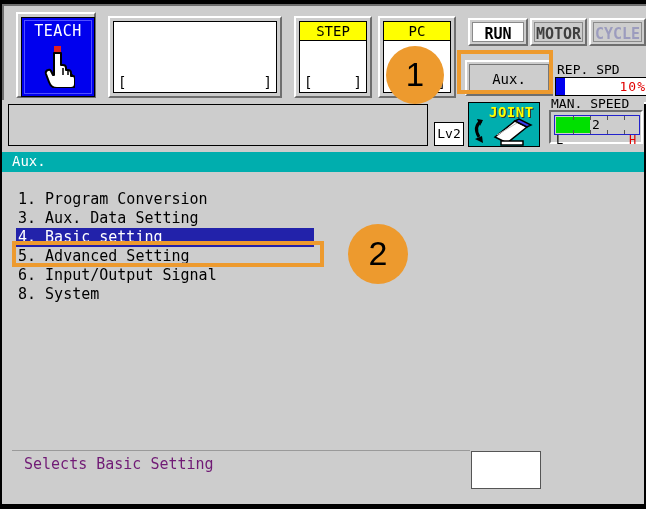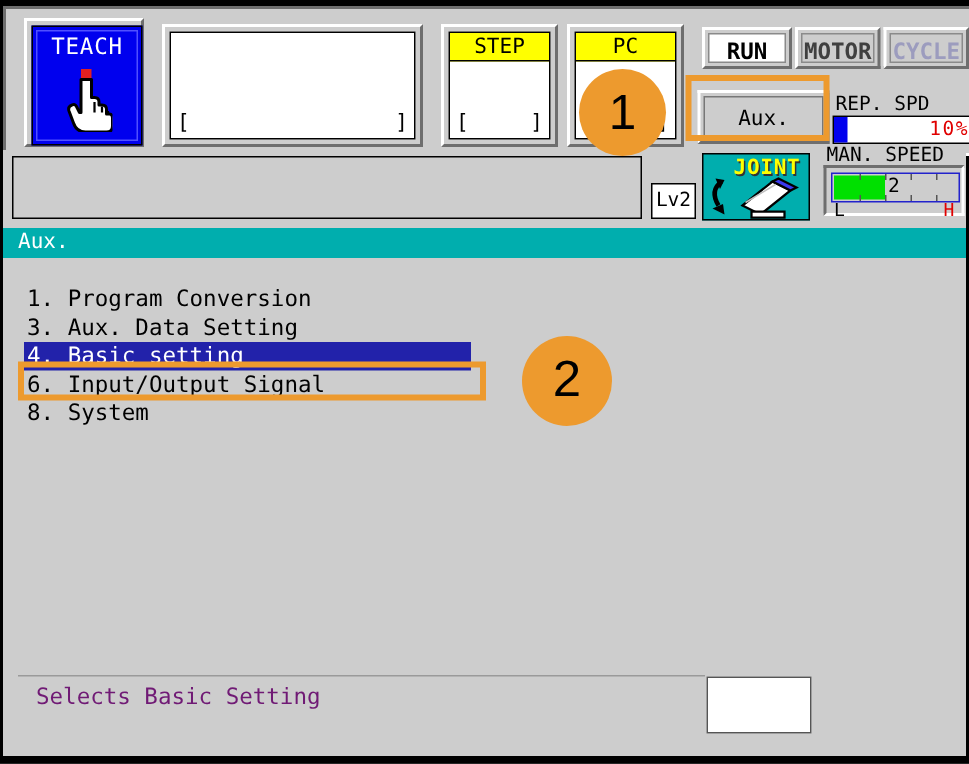--- a/index.html
+++ b/index.html
@@ -480,20 +480,21 @@
 
   <div id="main">
     <div id="title-bar">
       <div id="title-text">Aux.</div>
     </div>
 
     <div id="menu">
       <div class="menu-item">1. Program Conversion</div>
       <div class="menu-item">3. Aux. Data Setting</div>
       <div class="menu-item selected">4. Basic setting</div>
+      <div class="menu-item">5. Advanced Setting</div>
       <div class="menu-item">6. Input/Output Signal</div>
       <div class="menu-item">8. System</div>
     </div>
   </div>
 
   <div id="bottom">
     <div id="bottom-sep"></div>
     <div id="bottom-text">Selects Basic Setting</div>
     <div id="bottom-entry"></div>
   </div>

